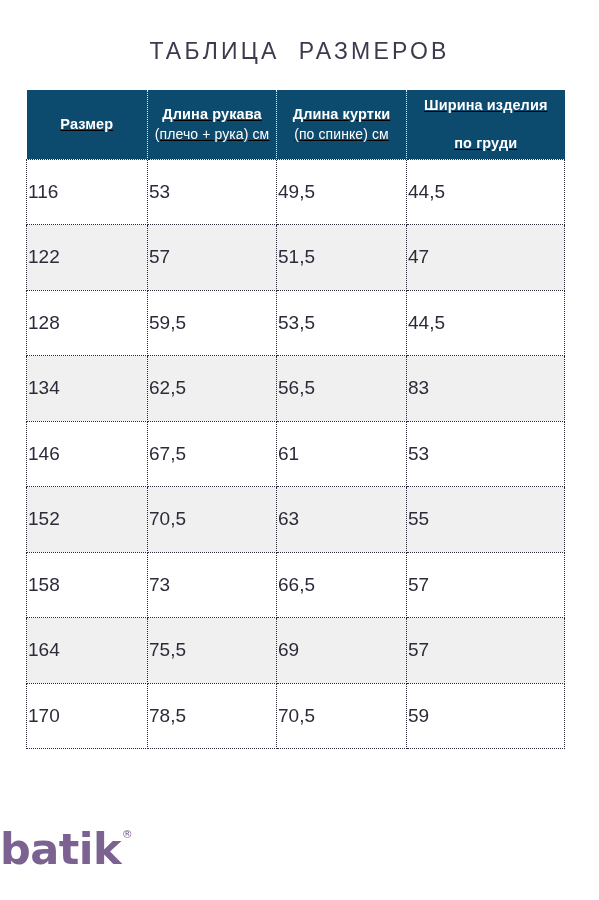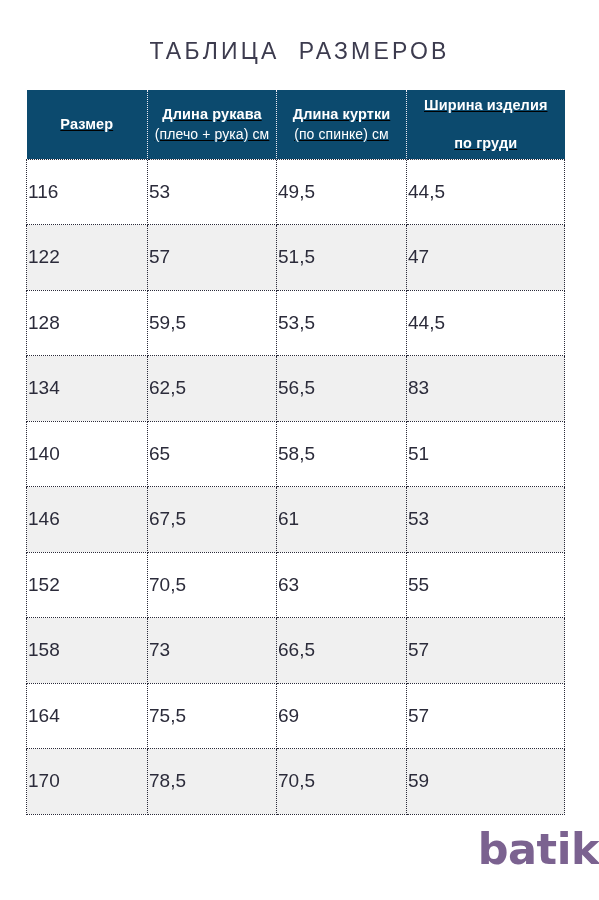--- a/index.html
+++ b/index.html
@@ -117,21 +117,21 @@
   .size-table tbody tr:first-child td {
     border-top: 1px dotted #2b2b3a;
   }
 
   
   .logo-wrap {
     position: absolute;
     left: 0;
     top: 828px;
     width: 599px;
-    text-align: right;
+    text-align: left;
     height: 52px;
   }
   .logo {
     display: inline-block;
     position: relative;
     font-size: 43px;
     font-weight: 700;
     letter-spacing: -0.5px;
     color: #7b6290;
     line-height: 1;
@@ -199,26 +199,20 @@
           <td>53,5</td>
           <td>44,5</td>
         </tr>
         <tr>
           <td>134</td>
           <td>62,5</td>
           <td>56,5</td>
           <td>83</td>
         </tr>
         <tr>
-          <td>140</td>
-          <td>65</td>
-          <td>58,5</td>
-          <td>51</td>
-        </tr>
-        <tr>
           <td>146</td>
           <td>67,5</td>
           <td>61</td>
           <td>53</td>
         </tr>
         <tr>
           <td>152</td>
           <td>70,5</td>
           <td>63</td>
           <td>55</td>

